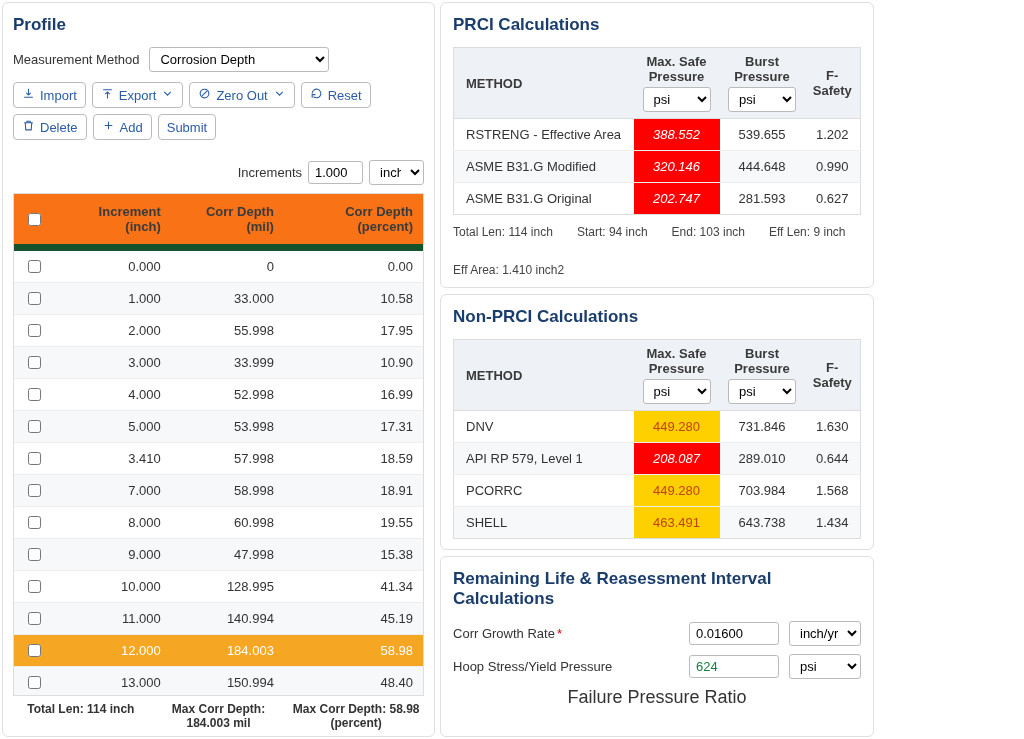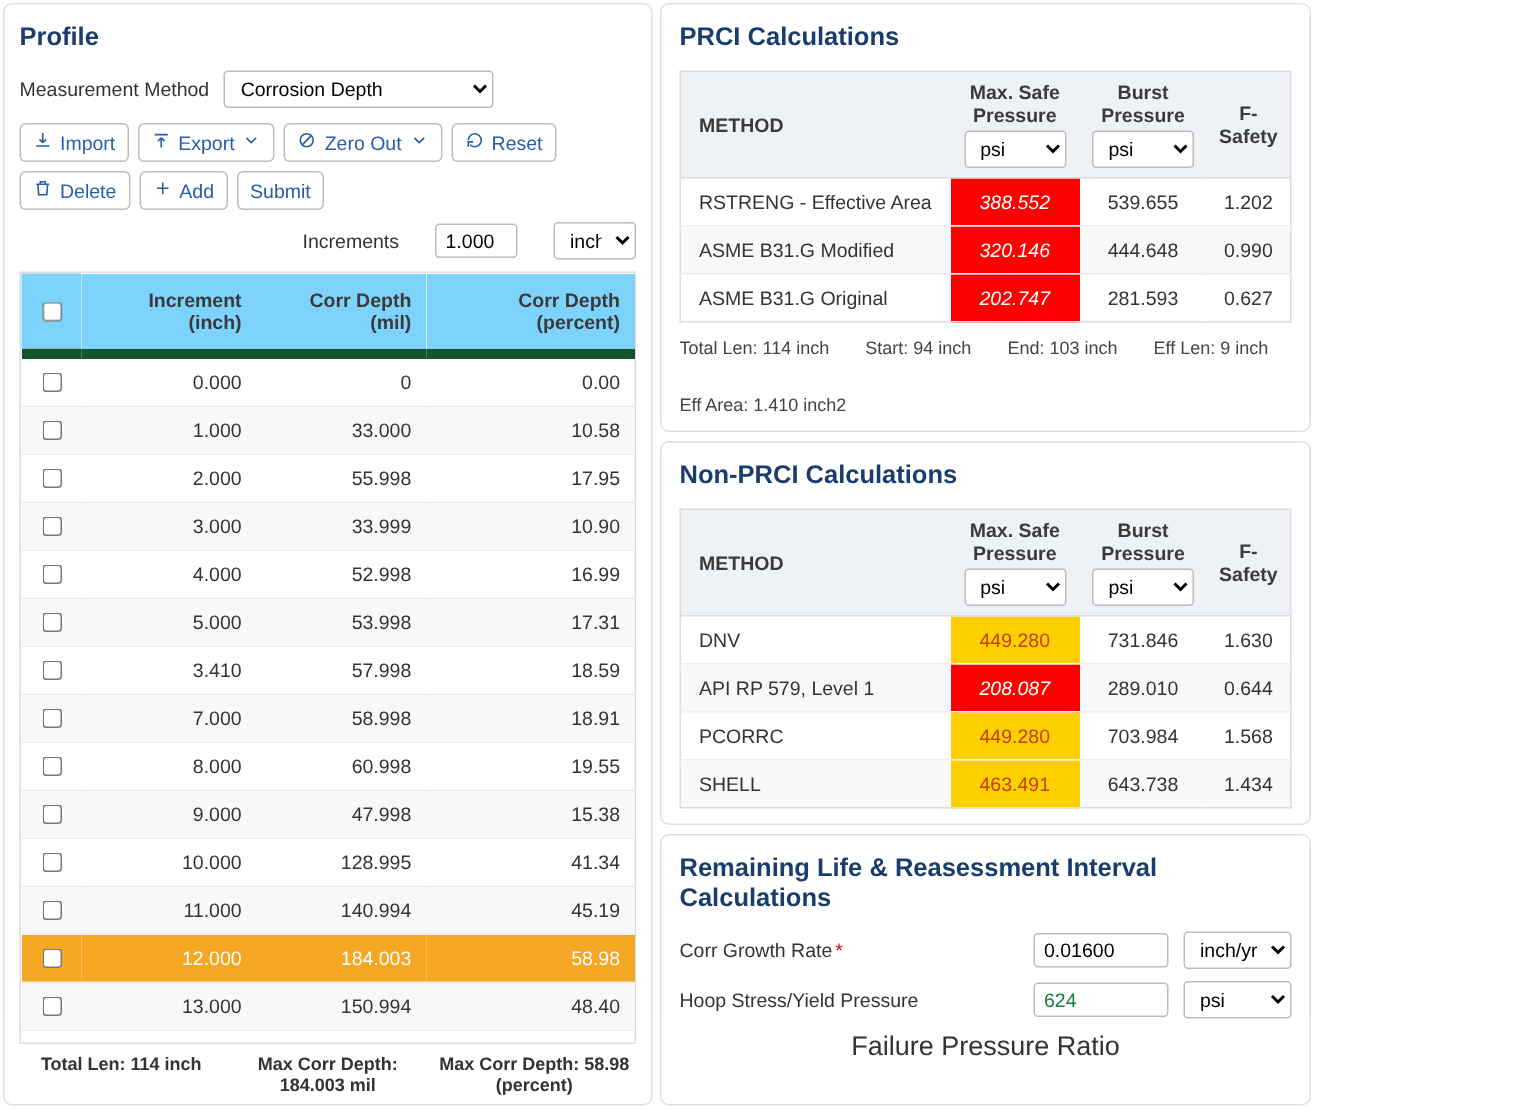--- a/index.html
+++ b/index.html
@@ -56,55 +56,55 @@
     font-size: 13px;
     padding: 3px 6px;
     border: 1px solid #bbb;
     border-radius: 3px;
     background: #fff;
   }
   .toolbar {
     display: flex;
     gap: 6px;
     flex-wrap: wrap;
-    margin-bottom: 8px;
+    margin-bottom: 20px;
   }
   .btn {
     display: inline-flex;
     align-items: center;
     gap: 5px;
     padding: 4px 8px;
     border: 1px solid #bbb;
     border-radius: 4px;
     background: #fff;
     color: #2a5ca8;
     font-size: 13px;
     cursor: pointer;
   }
   .btn svg { width: 13px; height: 13px; fill: none; stroke: #2a5ca8; stroke-width: 2; }
   .increments-row {
     display: flex;
     align-items: center;
     justify-content: flex-end;
-    gap: 24px;
+    gap: 6px;
     margin-bottom: 8px;
   }
   .grid-wrap {
     border: 1px solid #ddd;
     flex: 1;
     overflow-y: auto;
     position: relative;
   }
   table.grid {
     width: 100%;
     border-collapse: collapse;
     font-size: 13px;
   }
   table.grid thead th {
-    background: #7dd3fc;
+    background: #f97316;
     font-weight: 600;
     color: #3a3a3a;
     padding: 10px 10px;
     text-align: right;
     border-bottom: 7px solid #14532d;
     position: sticky;
     top: 0;
   }
   table.grid thead th.chk { text-align: center; width: 40px; }
   table.grid tbody td {

